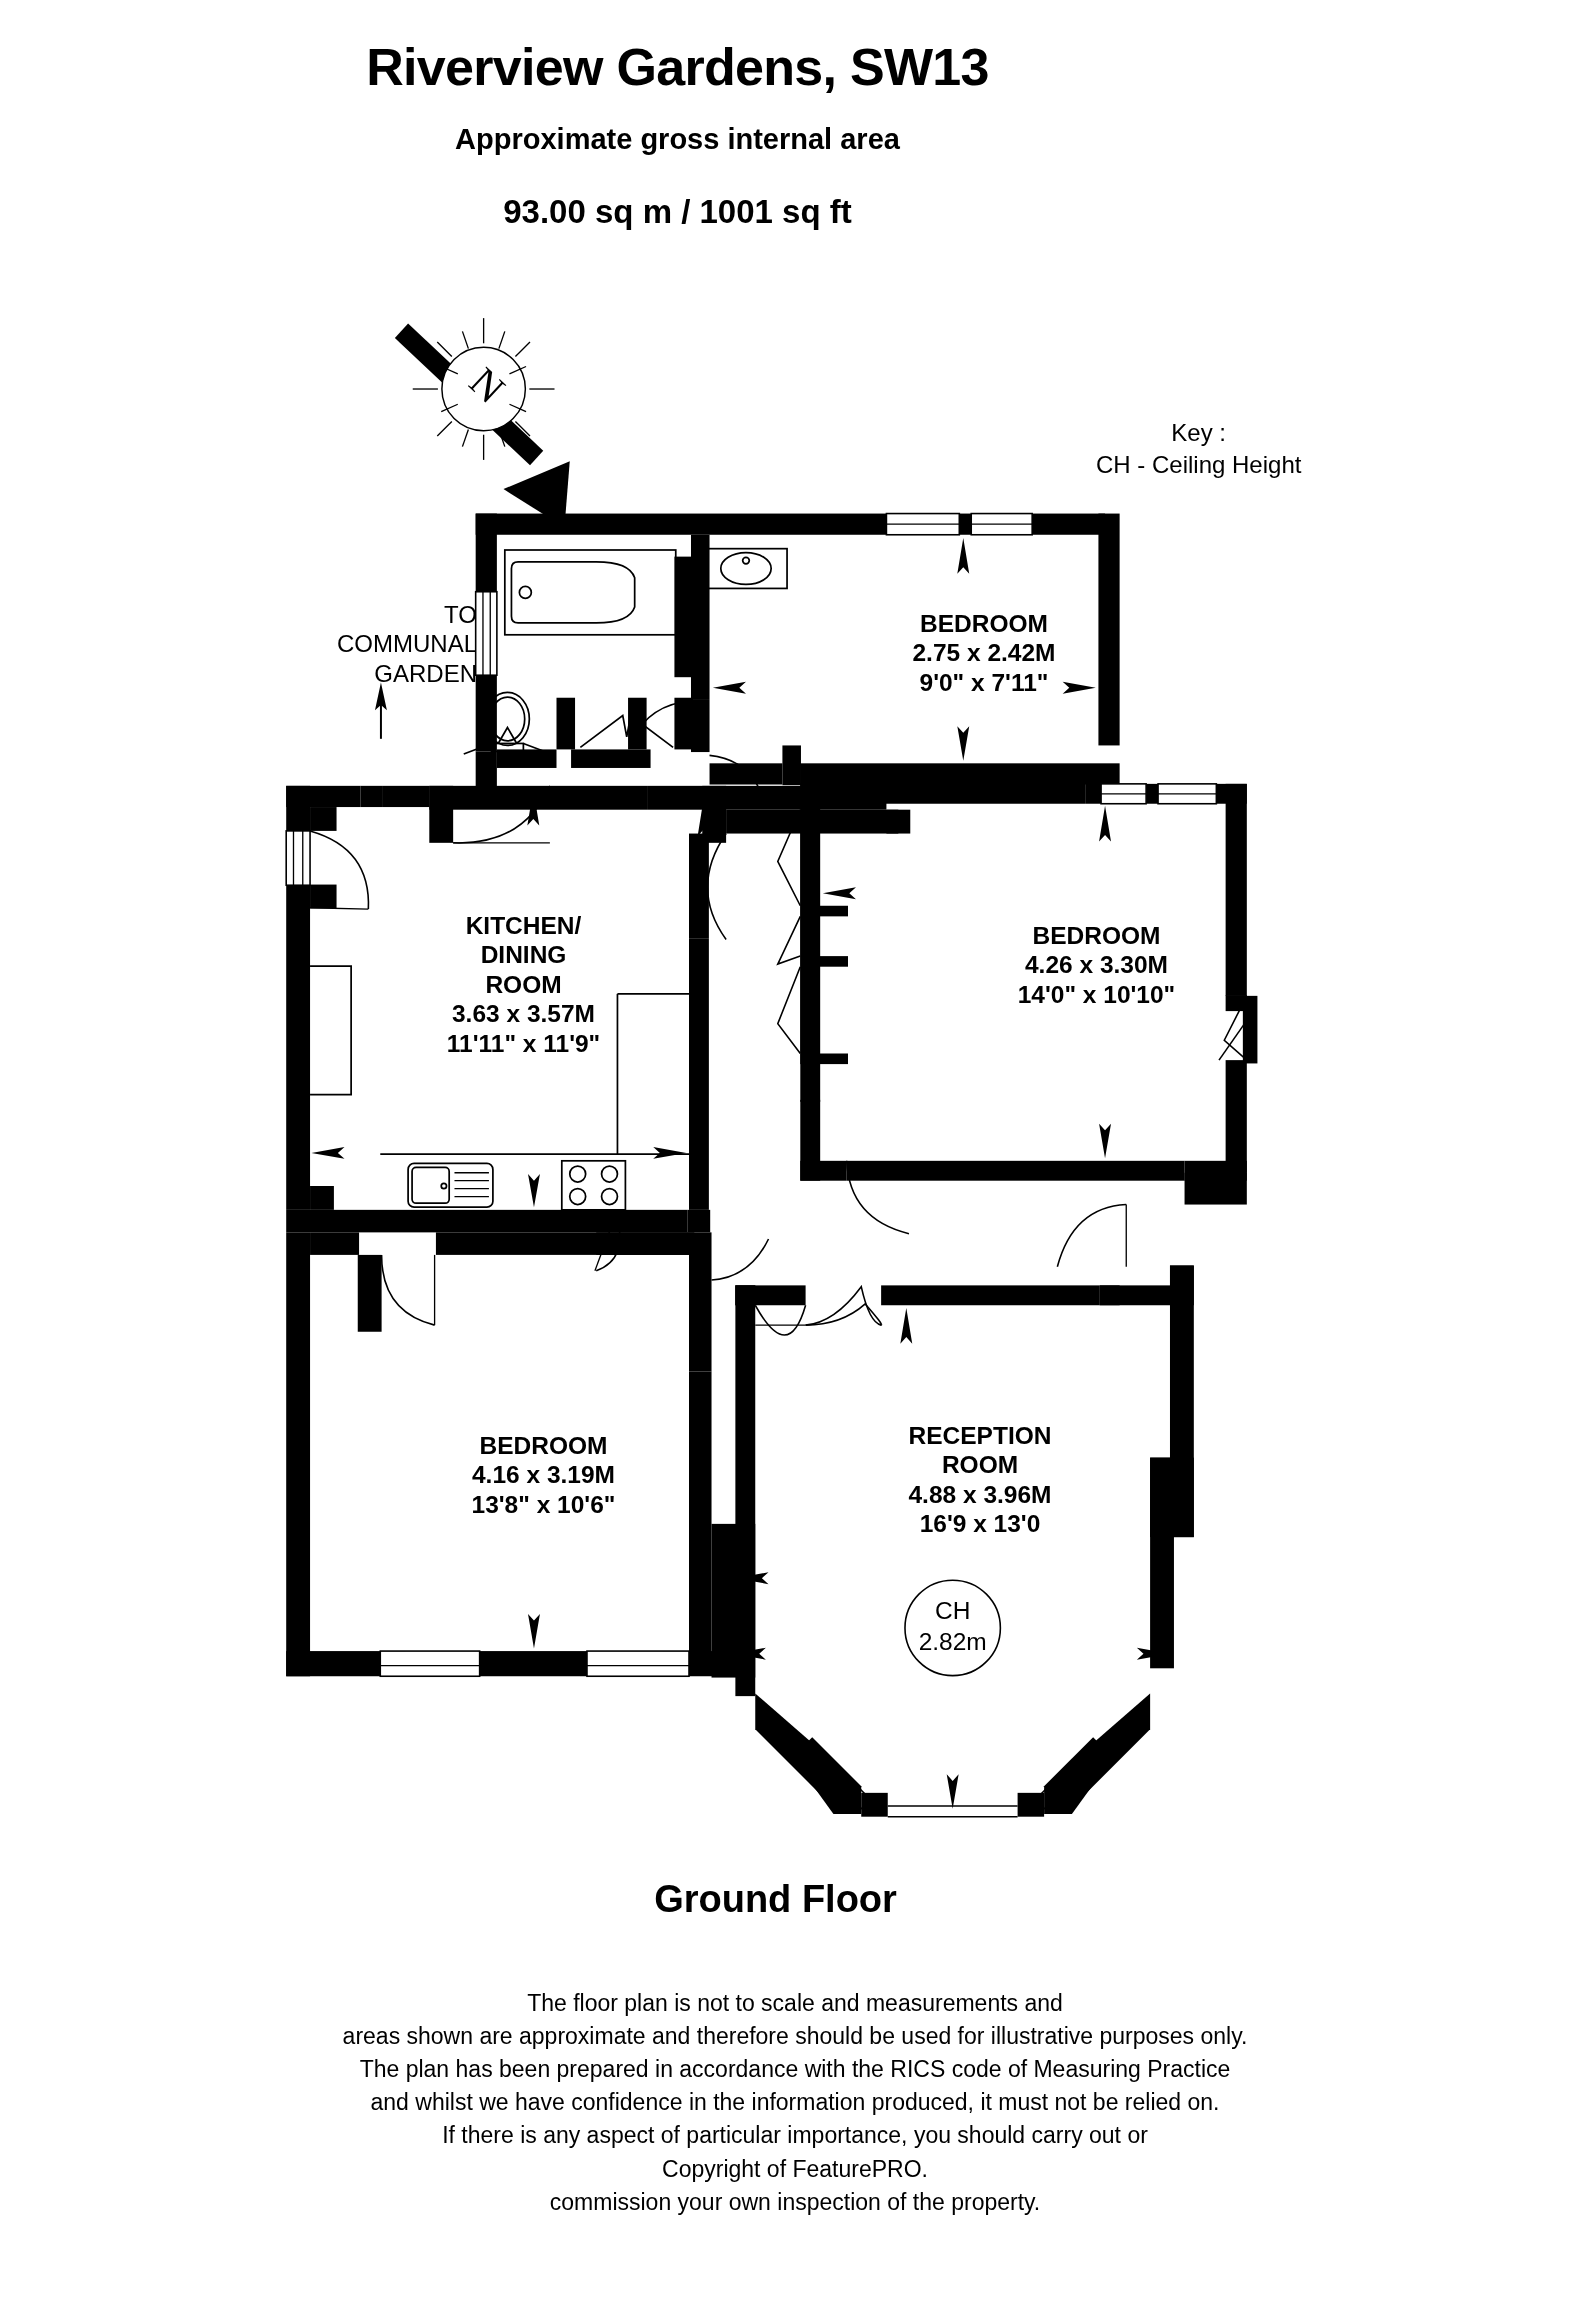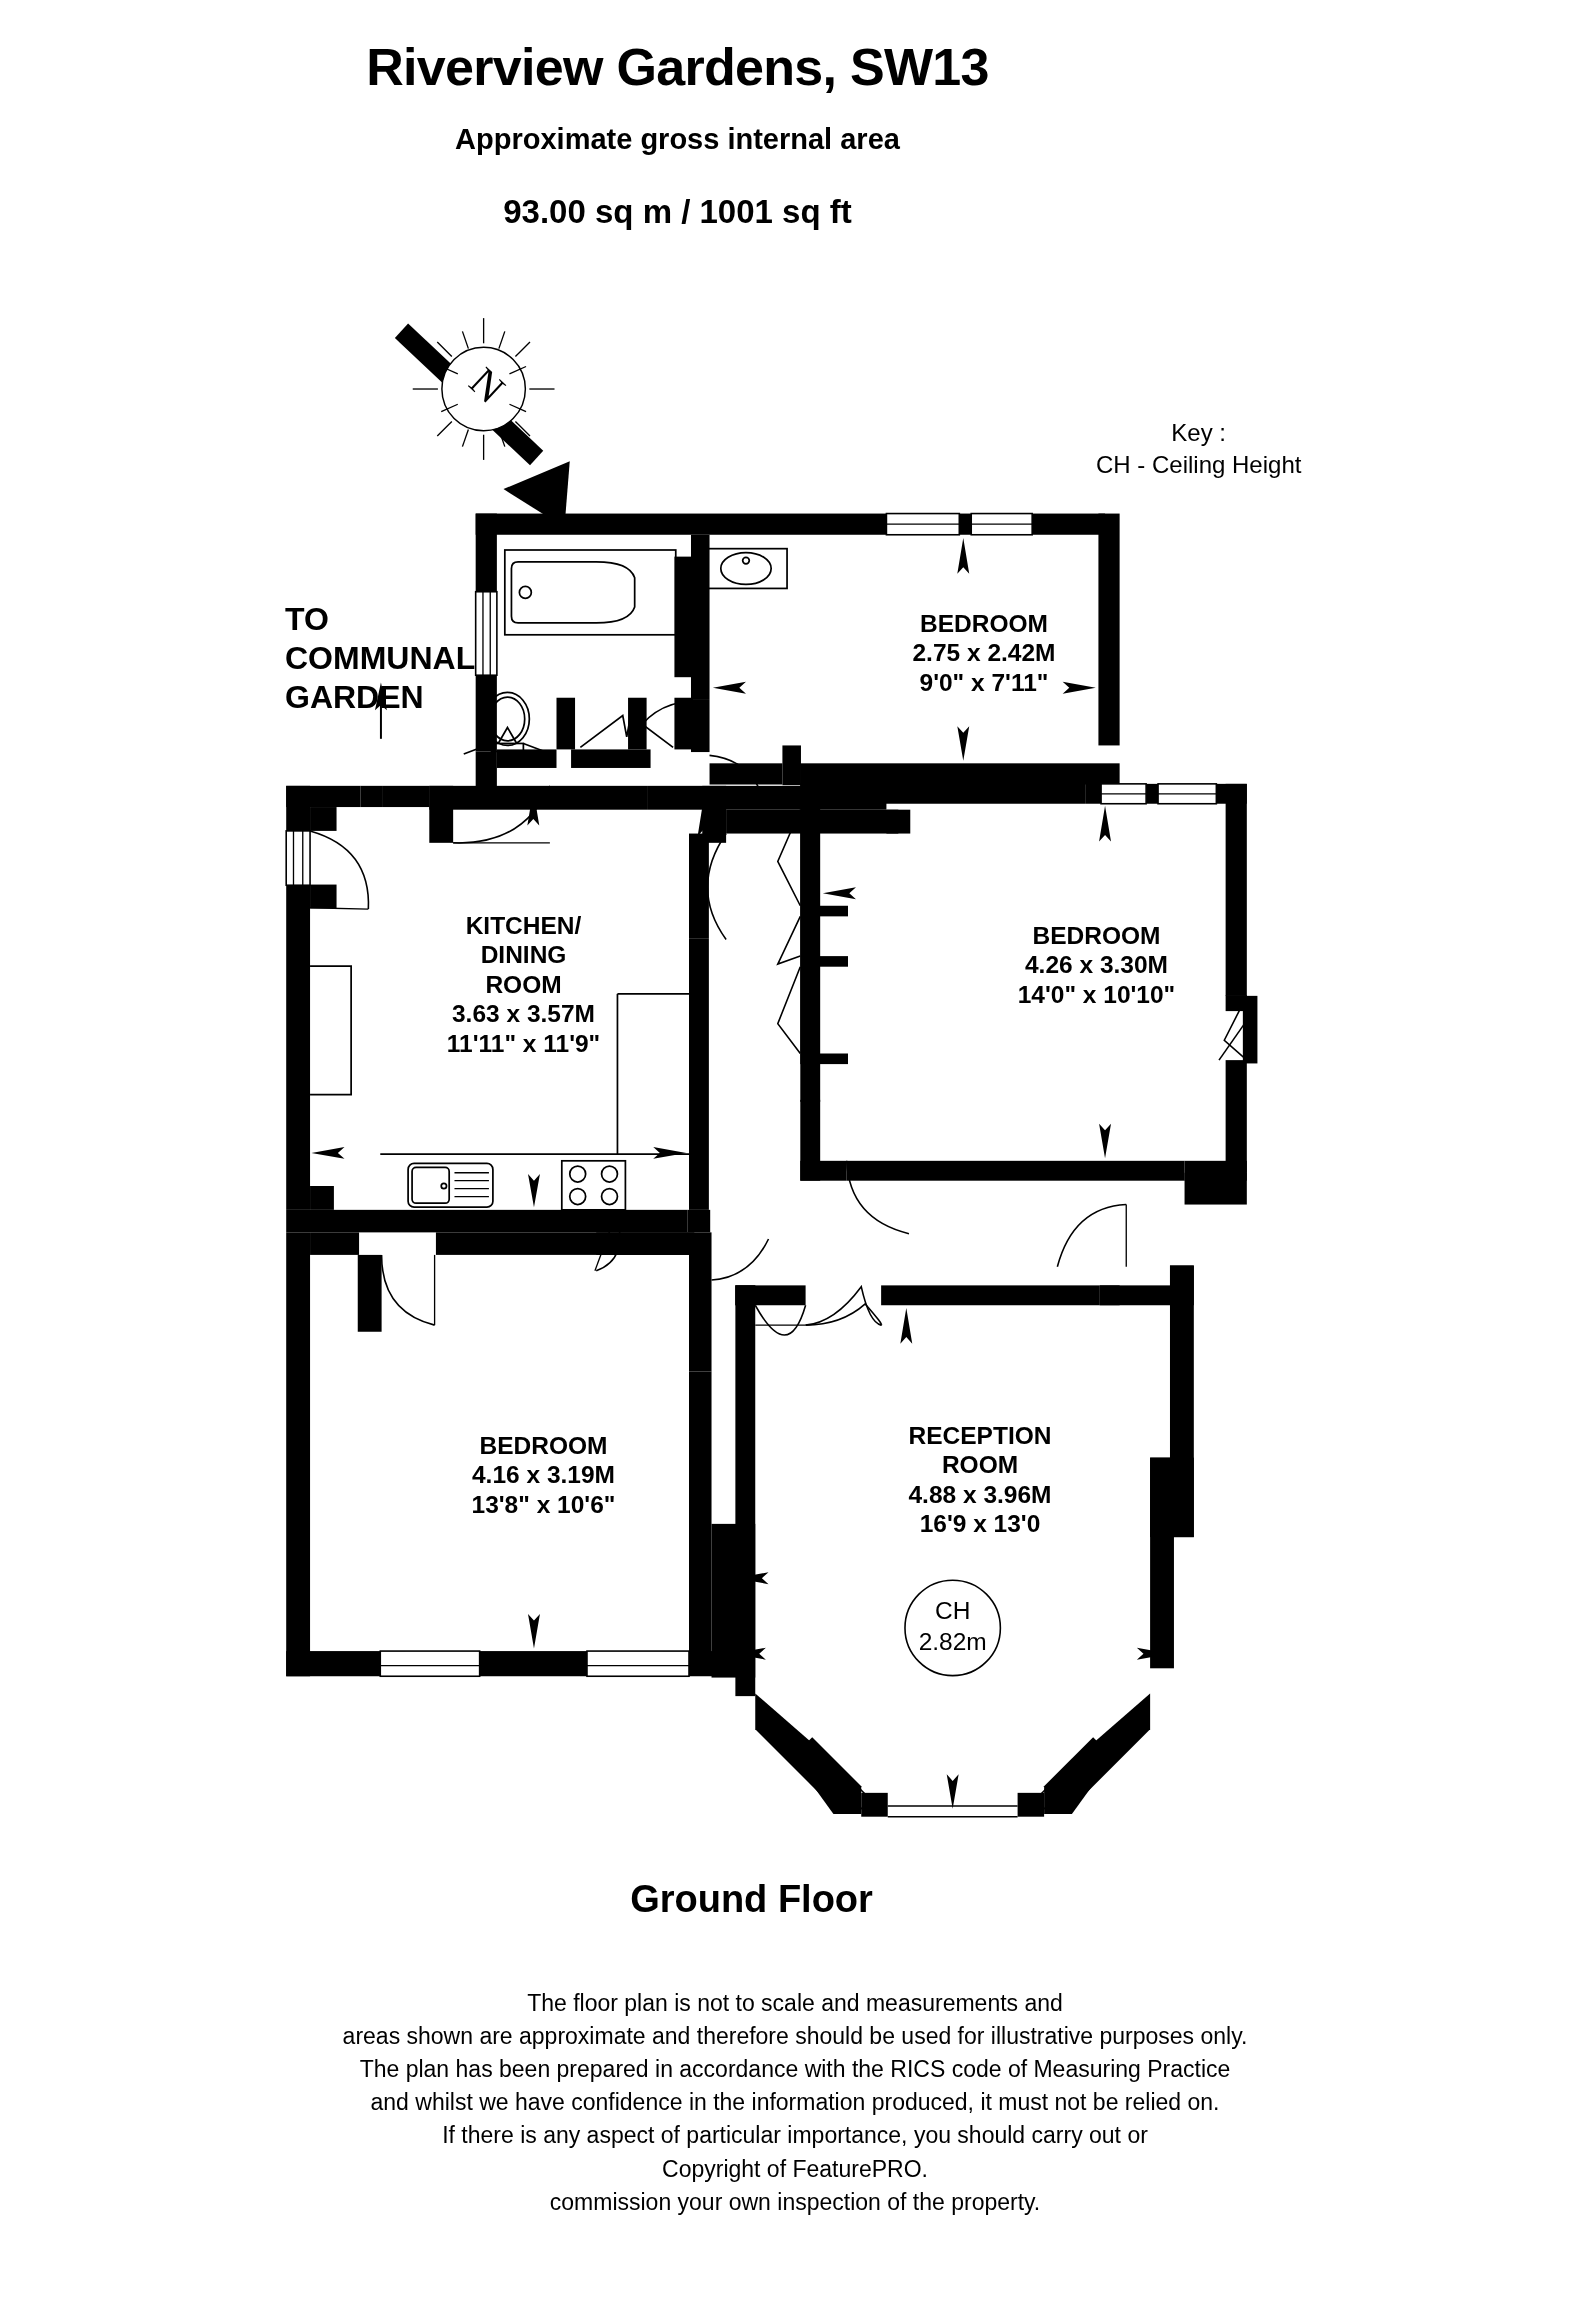--- a/index.html
+++ b/index.html
@@ -30,38 +30,38 @@
   
   .keyblock{
     position:absolute;left:1096px;top:417px;
     font-size:24px;line-height:1.32;font-weight:normal;
     text-align:center;
   }
 
   
   .communal{
     position:absolute;left:285px;top:600px;width:192px;
-    text-align:left;font-size:32px;font-weight:bold;line-height:1.22;
+    text-align:right;font-size:24px;font-weight:normal;line-height:1.22;
   }
 
   
   .roomlabel{
     position:absolute;text-align:center;font-weight:bold;line-height:1.2;
     white-space:nowrap;
   }
   .roomlabel .nm{font-size:24.5px;display:block;}
   .roomlabel .dm{font-size:24.5px;display:block;}
 
   
   .plansvg{position:absolute;left:0;top:0;width:1590px;height:2319px;}
 
   
   .floorcap{
     position:absolute;left:0;top:1878px;width:1503px;text-align:center;
-    font-size:38px;font-weight:bold;
+    font-size:38px;font-weight:bold;padding-left:24px;
   }
 
   
   .disclaimer{
     position:absolute;left:0;top:1987px;width:1590px;text-align:center;
     font-size:23px;line-height:1.44;font-weight:normal;
   }
   .disclaimer div{white-space:nowrap;}
 </style>
 </head>

